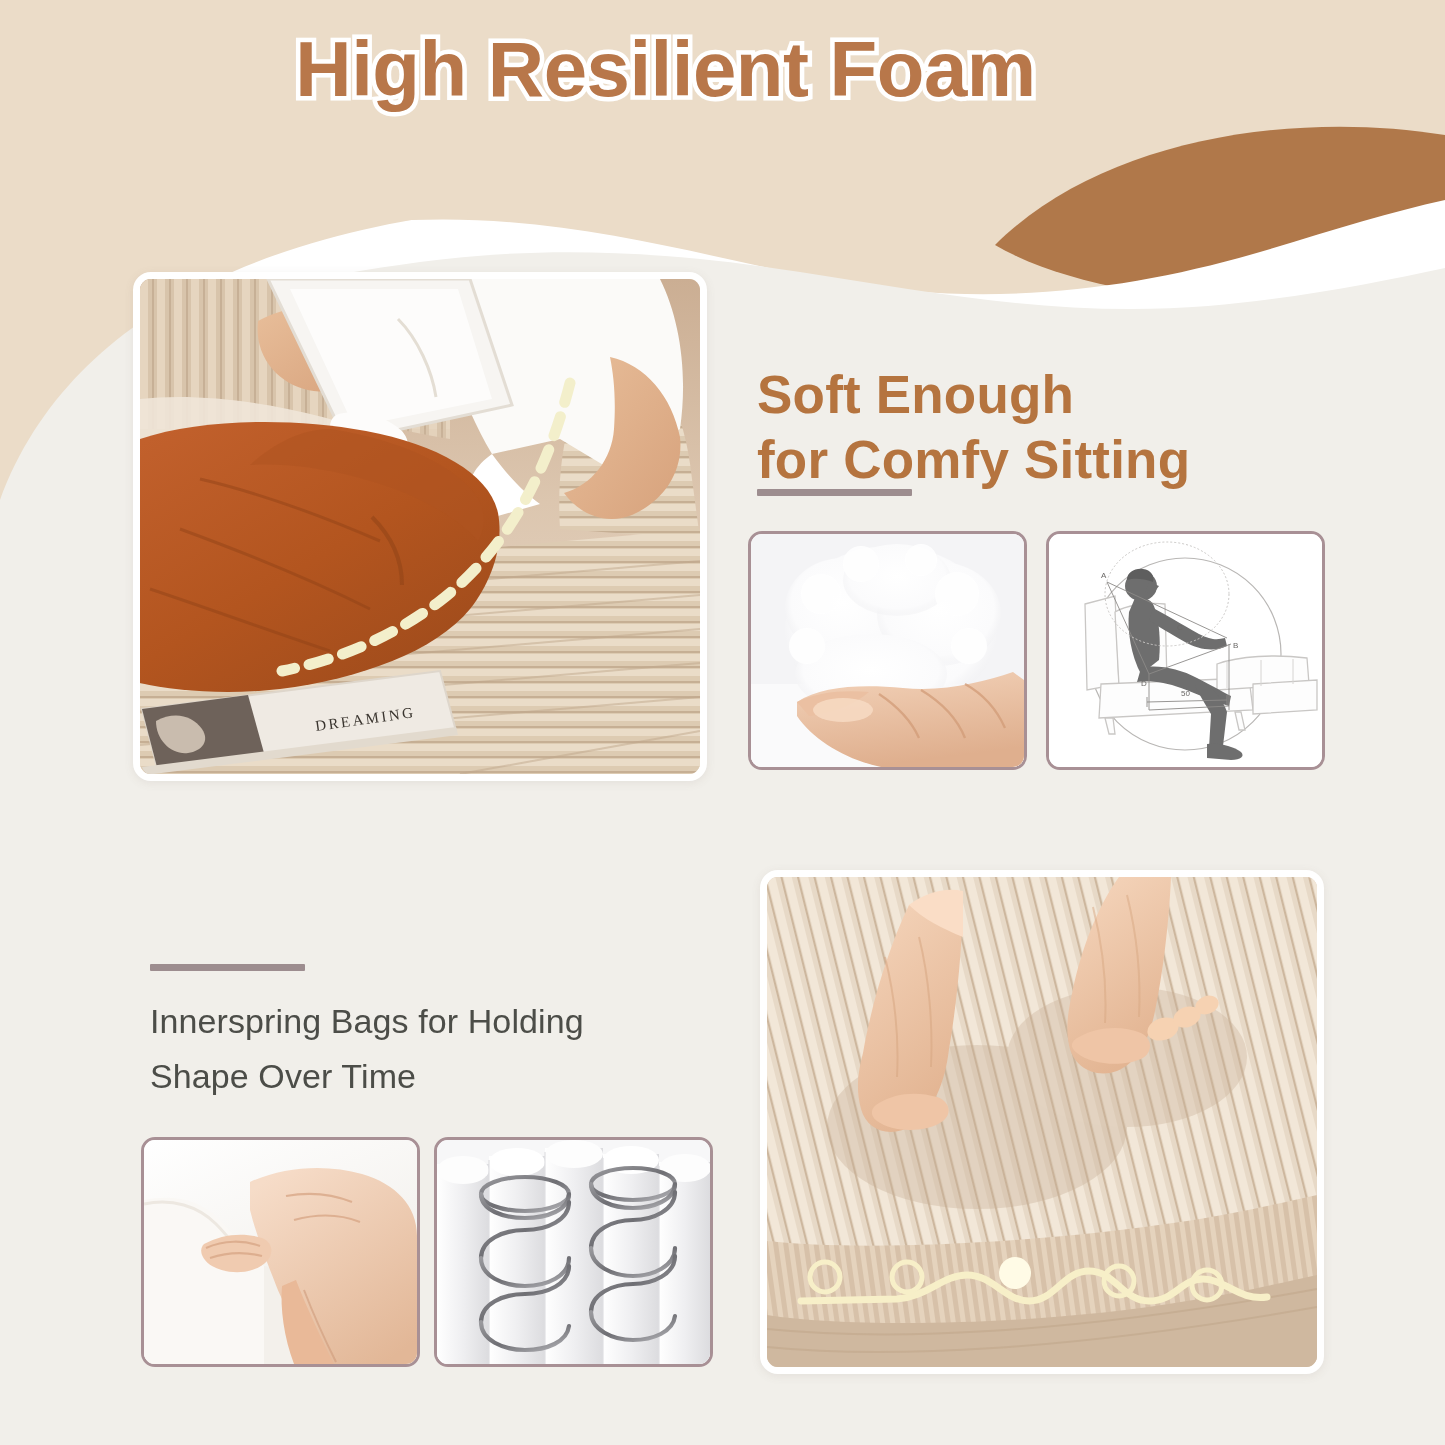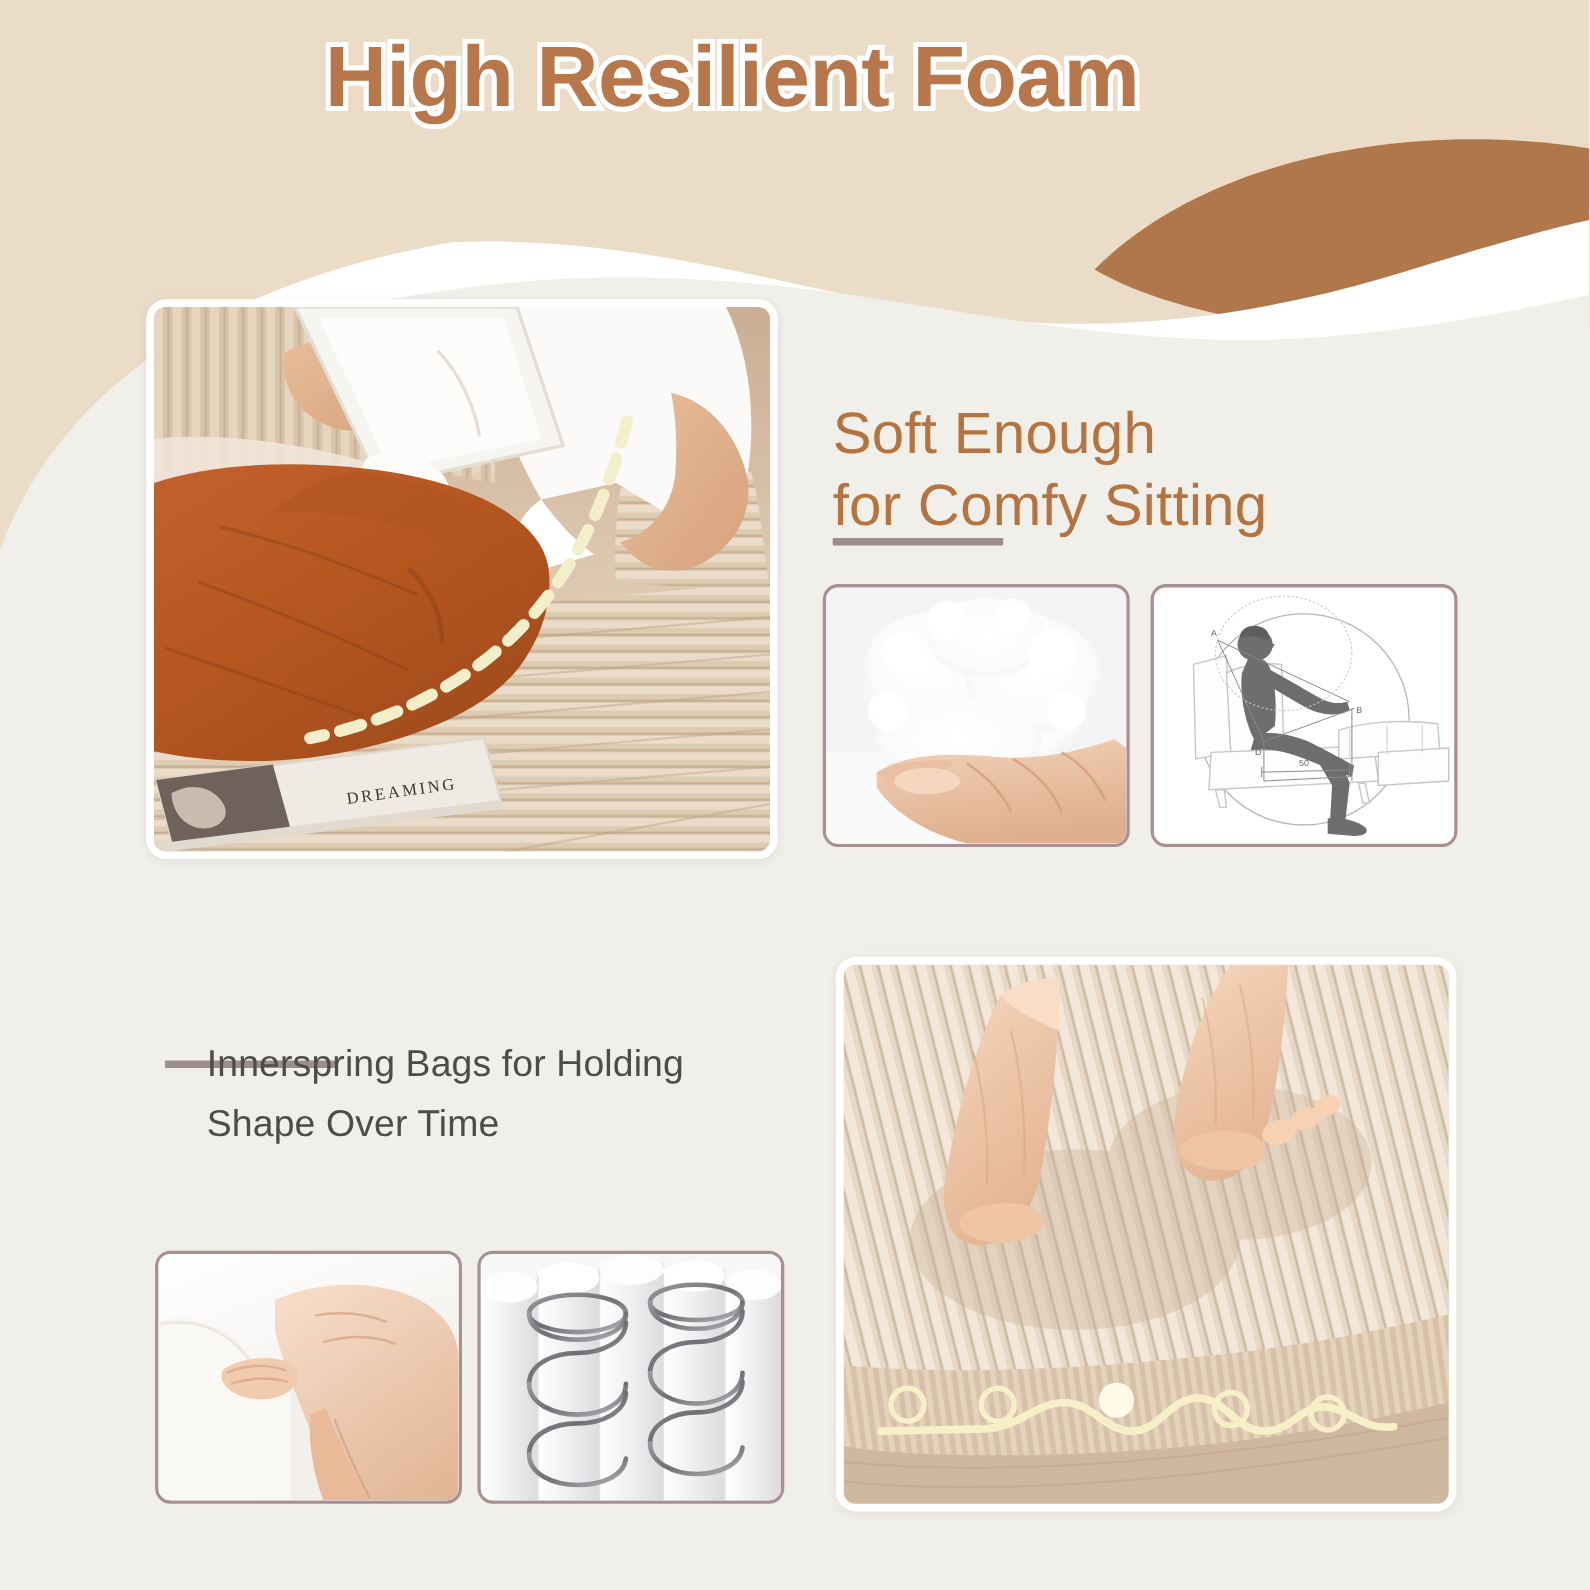--- a/index.html
+++ b/index.html
@@ -37,21 +37,21 @@
     paint-order:stroke fill;
     text-stroke:9px #FFFFFF;
   }
 
   
   .heading{
     position:absolute;z-index:7;
     color:#B5743F;
     font-size:53px;
     line-height:1.22;
-    font-weight:normal;
+    font-weight:bold;
     letter-spacing:0.2px;
     white-space:pre-line;
   }
   .rule{
     position:absolute;height:7px;background:#9D8D8F;border-radius:1px;z-index:7;
   }
   .subtext{
     position:absolute;z-index:7;
     color:#4C4D48;
     font-size:34px;
@@ -299,21 +299,21 @@
           <text x="128" y="96">C</text>
           <text x="92" y="152">D</text>
           <text x="132" y="162">50</text>
         </g>
         <ellipse cx="118" cy="60" rx="62" ry="52" fill="none" stroke="#C9C7C5" stroke-width="1" stroke-dasharray="2 2"></ellipse>
       </svg>
     </div>
   </div>
 
   <div class="rule" style="left:150px;top:964px;width:155px;"></div>
-  <div class="subtext" style="left:150px;top:940px;width:610px;margin-left:38px;">Innerspring Bags for Holding
+  <div class="subtext" style="left:150px;top:994px;width:610px;">Innerspring Bags for Holding
 Shape Over Time</div>
 
   <div class="photo small" style="left:141px;top:1137px;width:273px;height:224px;">
     <div class="inner">
       <svg viewBox="0 0 273 224" preserveAspectRatio="none">
         <defs>
           <linearGradient id="foamG" x1="0" y1="0" x2="0.5" y2="1">
             <stop offset="0" stop-color="#FFFFFF"></stop>
             <stop offset="1" stop-color="#F0EDE8"></stop>
           </linearGradient>

